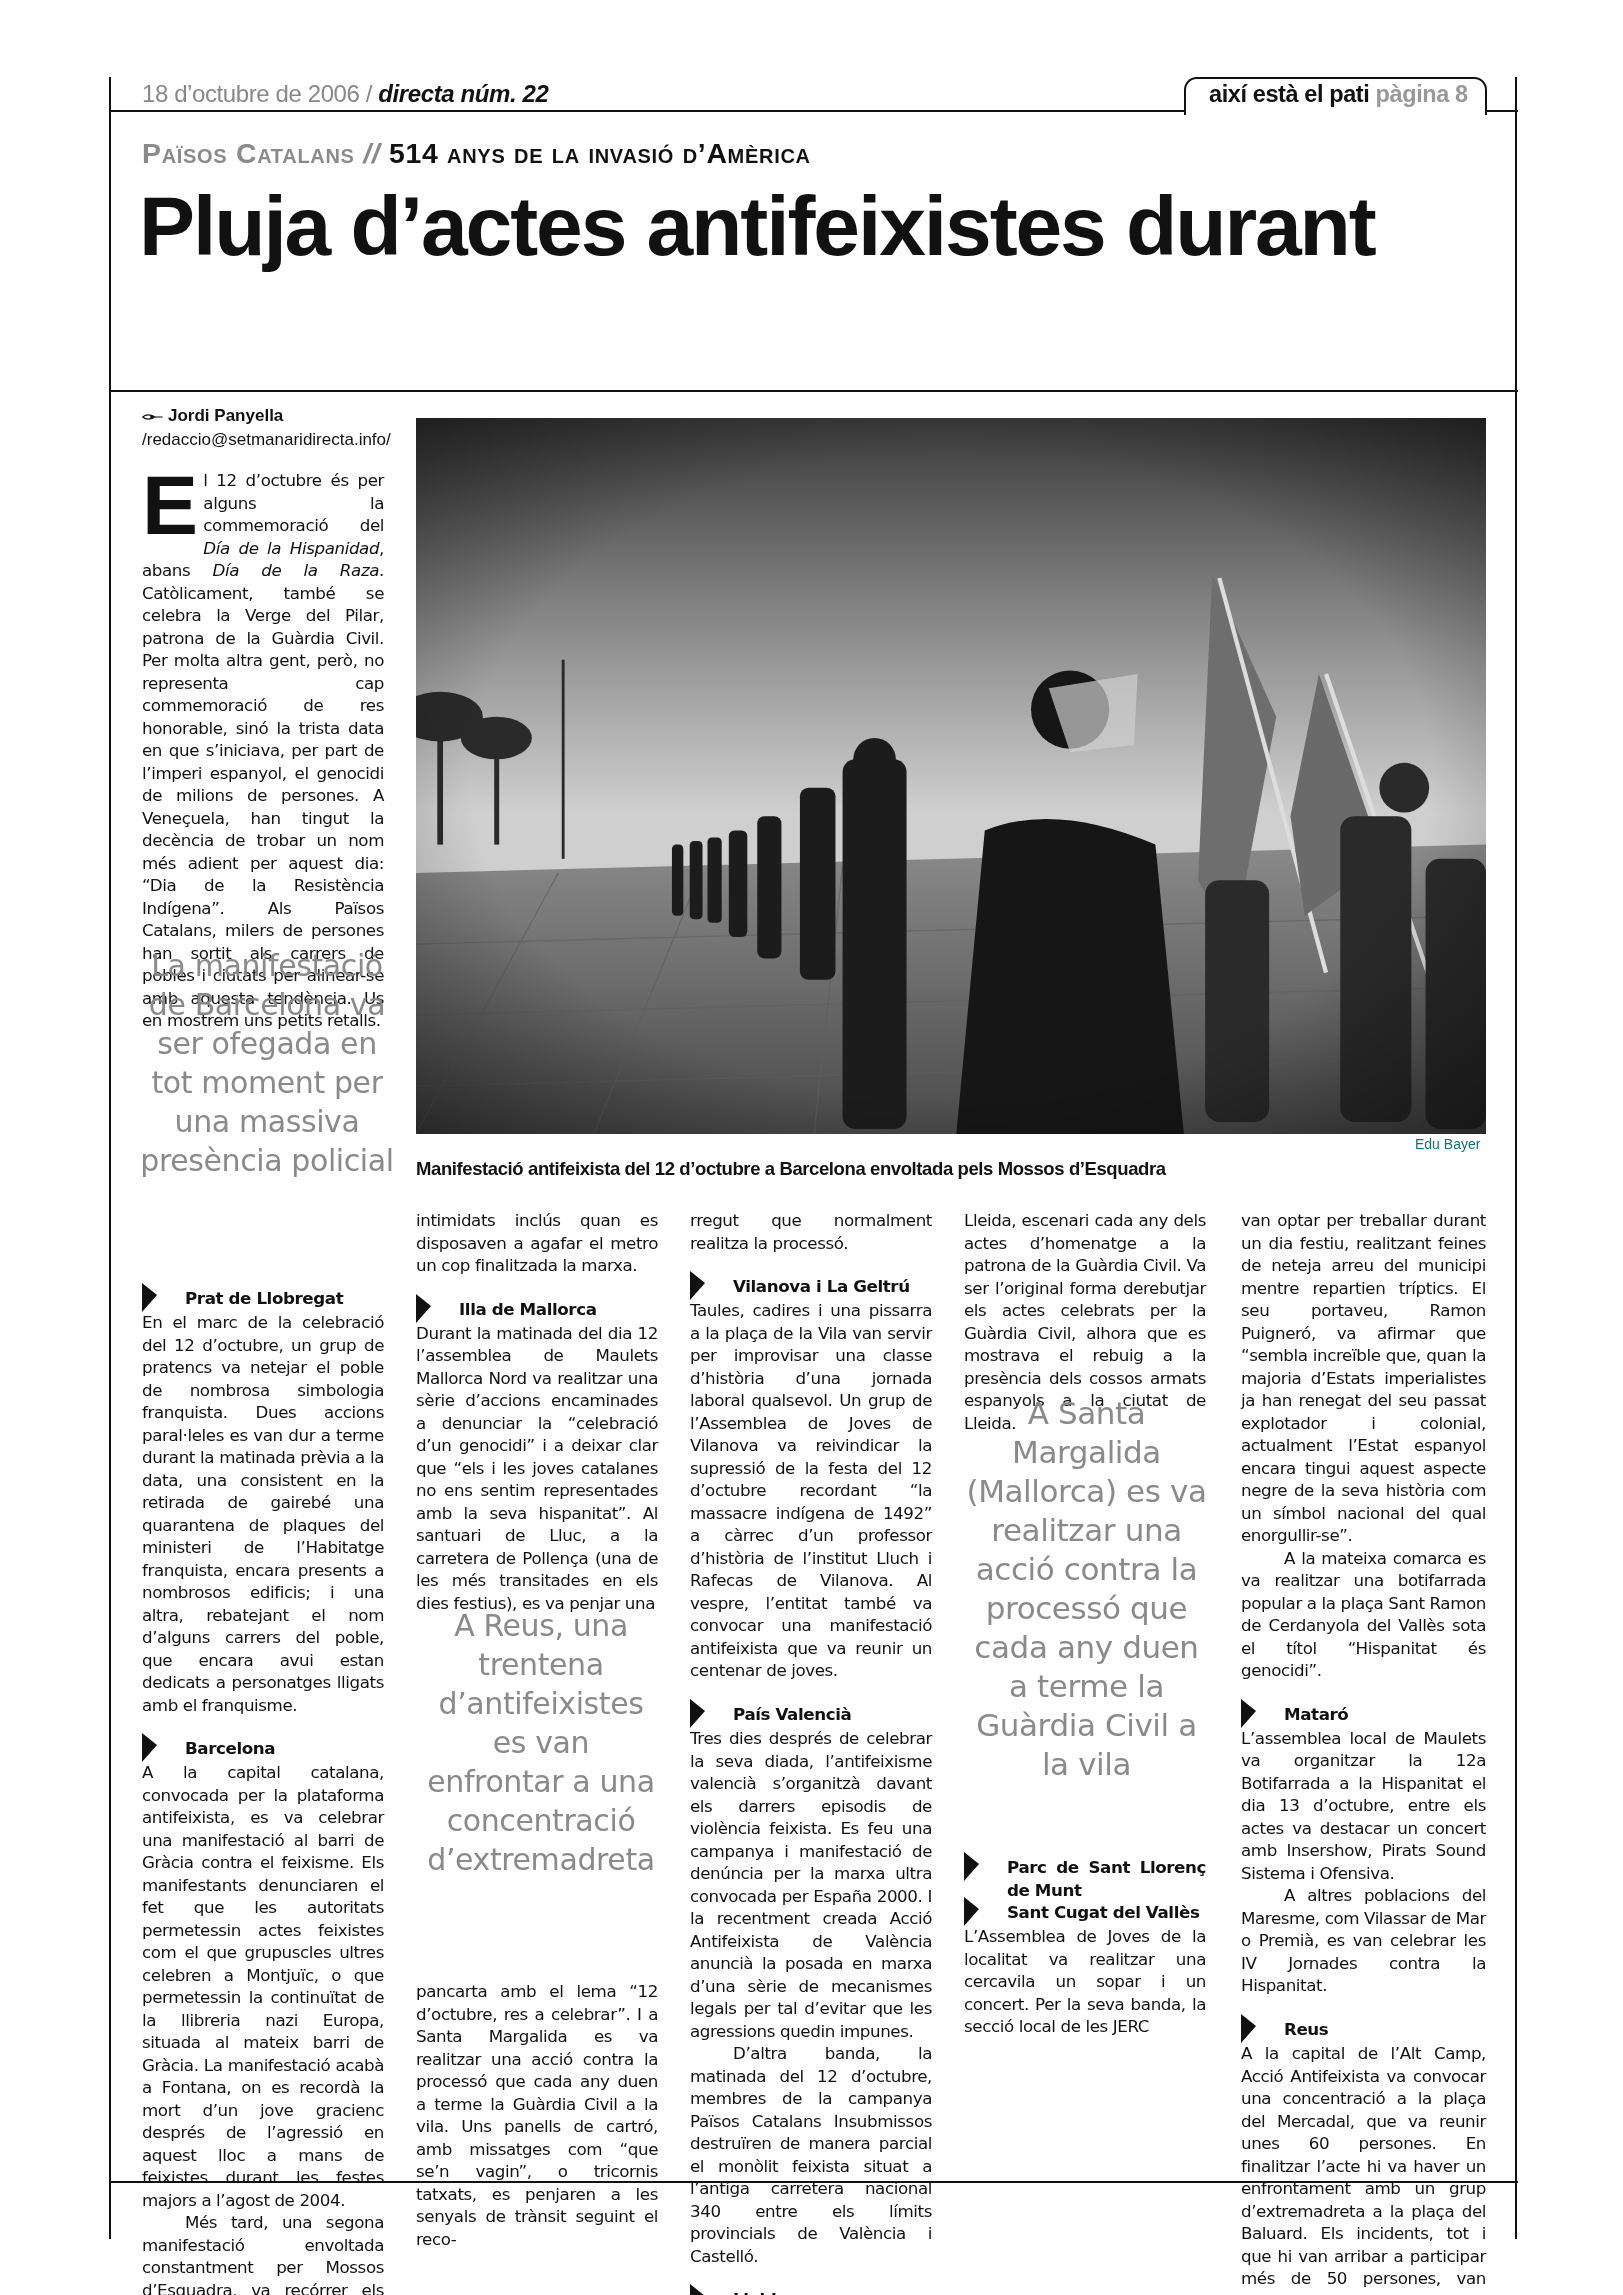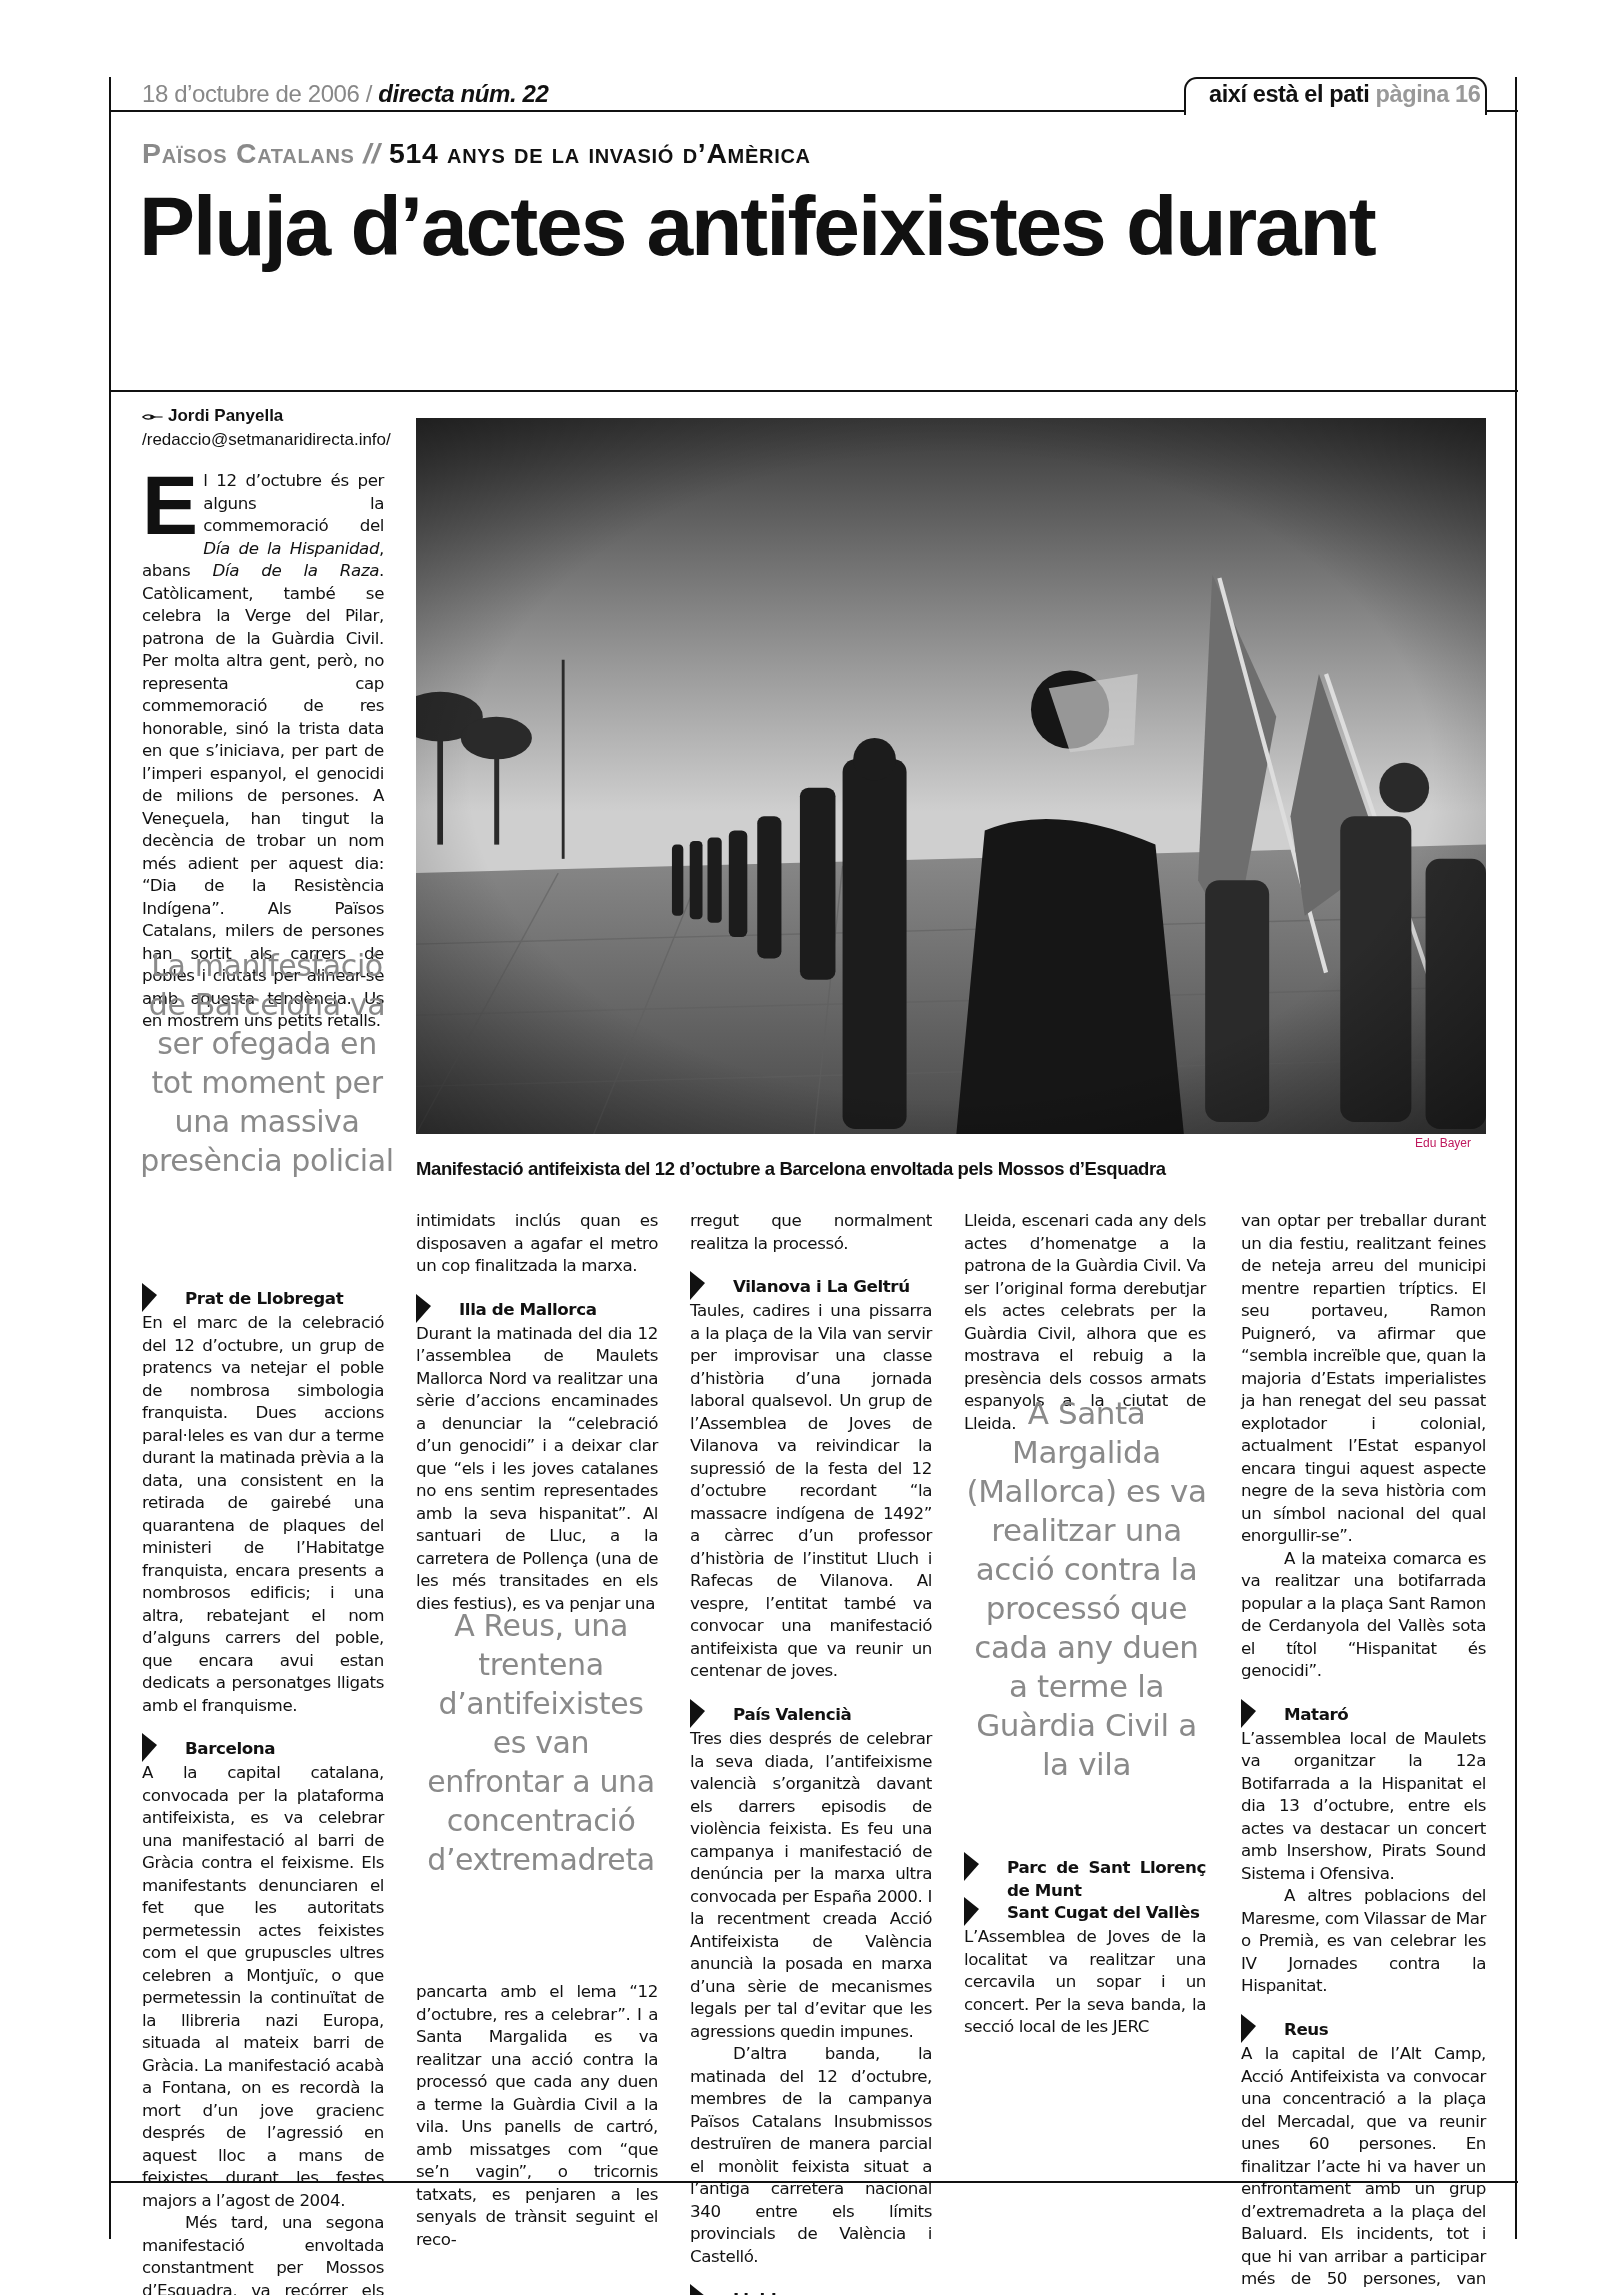--- a/index.html
+++ b/index.html
@@ -20,39 +20,39 @@
   .byline .name{font-weight:bold;}
   .col{position:absolute;font-size:16.7px;line-height:22.5px;text-align:justify;font-family:"DejaVu Sans",sans-serif;letter-spacing:-0.4px;}
   .col p{margin:0;}
   .col p.indent{text-indent:43px;}
   .dropcap{float:left;font-size:84px;line-height:65px;font-weight:bold;margin:4.3px 5.7px 0 0;font-family:"Liberation Sans",sans-serif;}
   .sub{position:relative;font-weight:bold;margin:15.6px 0 0 0;padding-left:43px;height:24px;}
   .sub:first-child{margin-top:0;}
   .sub .tri{position:absolute;left:0;top:-4.3px;width:0;height:0;border-top:12.8px solid transparent;border-bottom:17px solid transparent;border-left:15.6px solid #111;}
   .pull{position:absolute;text-align:center;color:#8a8a8a;font-family:"DejaVu Sans",sans-serif;font-size:30px;line-height:39px;letter-spacing:-0.4px;}
   .photo{left:416px;top:418px;width:1070px;height:716px;overflow:hidden;background:#777;}
-  .credit{left:1415px;top:1136px;font-size:12px;color:#be185d;}
+  .credit{left:1415px;top:1136px;font-size:14px;color:#0f766e;}
   .caption{left:416px;top:1158px;font-size:18.5px;font-weight:bold;white-space:nowrap;letter-spacing:-0.4px;}
 </style>
 </head>
 <body>
 
 <div class="vrule" style="left:109px;top:77px;height:2162px;"></div>
 <div class="vrule" style="left:1515px;top:77px;height:2162px;"></div>
 <div class="hrule" style="left:109px;top:110px;width:1409px;"></div>
 <div class="hrule" style="left:109px;top:390px;width:1409px;"></div>
 <div class="hrule" style="left:109px;top:2181px;width:1409px;"></div>
 
 <div class="abs hdr-left">
   <span>18 d’octubre de 2006</span><span> / </span><span class="pub">directa núm. 22</span>
 </div>
 <div class="tab"></div>
 <div class="tab-text">
   <span>així està el pati</span>
-  <span class="pg">pàgina 16</span>
+  <span class="pg">pàgina 8</span>
 </div>
 
 <div class="abs kicker">
   <span class="sec">Països Catalans</span><span class="sep"> // </span><span>514 anys de la invasió d’Amèrica</span>
 </div>
 
 <h1 class="abs headline" style="margin:0;">
   <div>Pluja d’actes antifeixistes durant</div>
 </h1>
 

